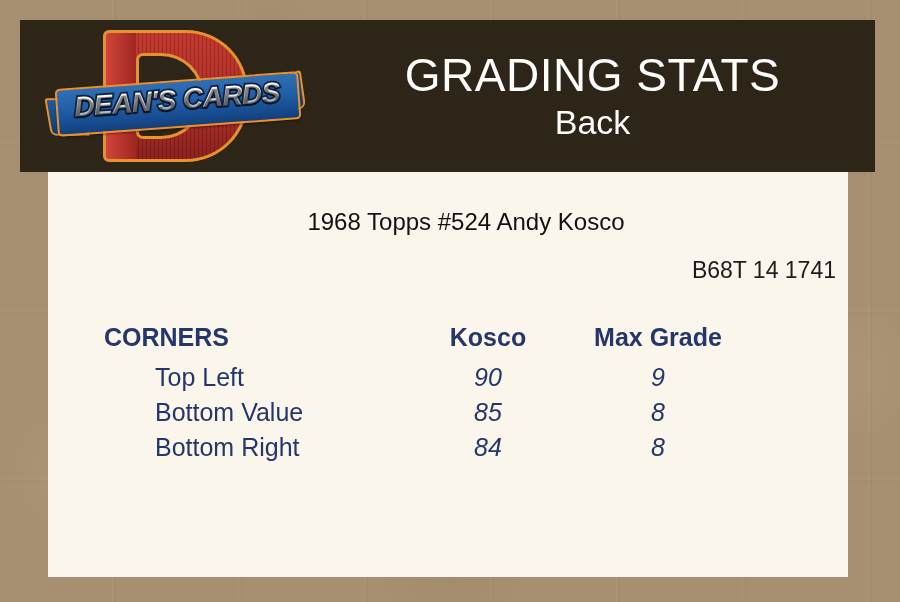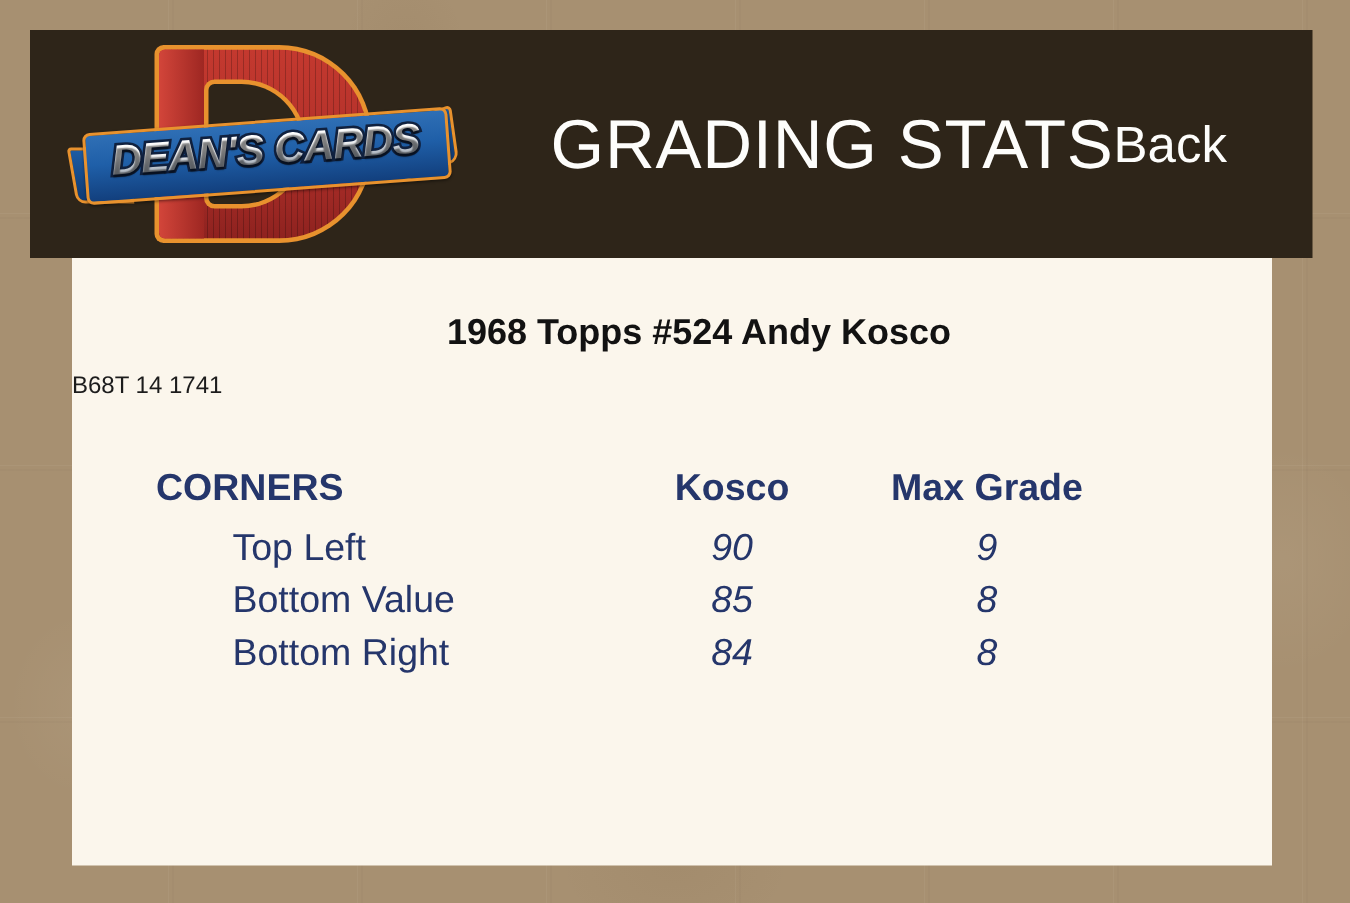--- a/index.html
+++ b/index.html
@@ -202,21 +202,21 @@
   }
 
   
   #header-titles {
     position: absolute;
     left: 290px;
     top: 0;
     width: 565px;
     height: 152px;
     display: flex;
-    flex-direction: row;
+    flex-direction: column;
     justify-content: center;
     align-items: center;
   }
   #grading-title {
     font-size: 46px;
     line-height: 50px;
     color: #fdfdfb;
     font-weight: normal;
     letter-spacing: 0.5px;
   }
@@ -239,29 +239,29 @@
     background: #fbf6ec;
     z-index: 2;
   }
 
   #card-title {
     margin: 0;
     padding-top: 36px;
     text-align: center;
     font-size: 24px;
     line-height: 28px;
-    font-weight: bold;
+    font-weight: normal;
     color: #121212;
     padding-left: 36px;
   }
   #card-sku {
-    margin: 0;
+    margin: 12px;
     padding-top: 8px;
-    text-align: left;
-    font-size: 16px;
+    text-align: right;
+    font-size: 23px;
     line-height: 28px;
     font-weight: normal;
     color: #1c1c1c;
   }
 
   
   #stats-table {
     margin: 38px 0 0 0;
     border-collapse: collapse;
     color: #25366b;

